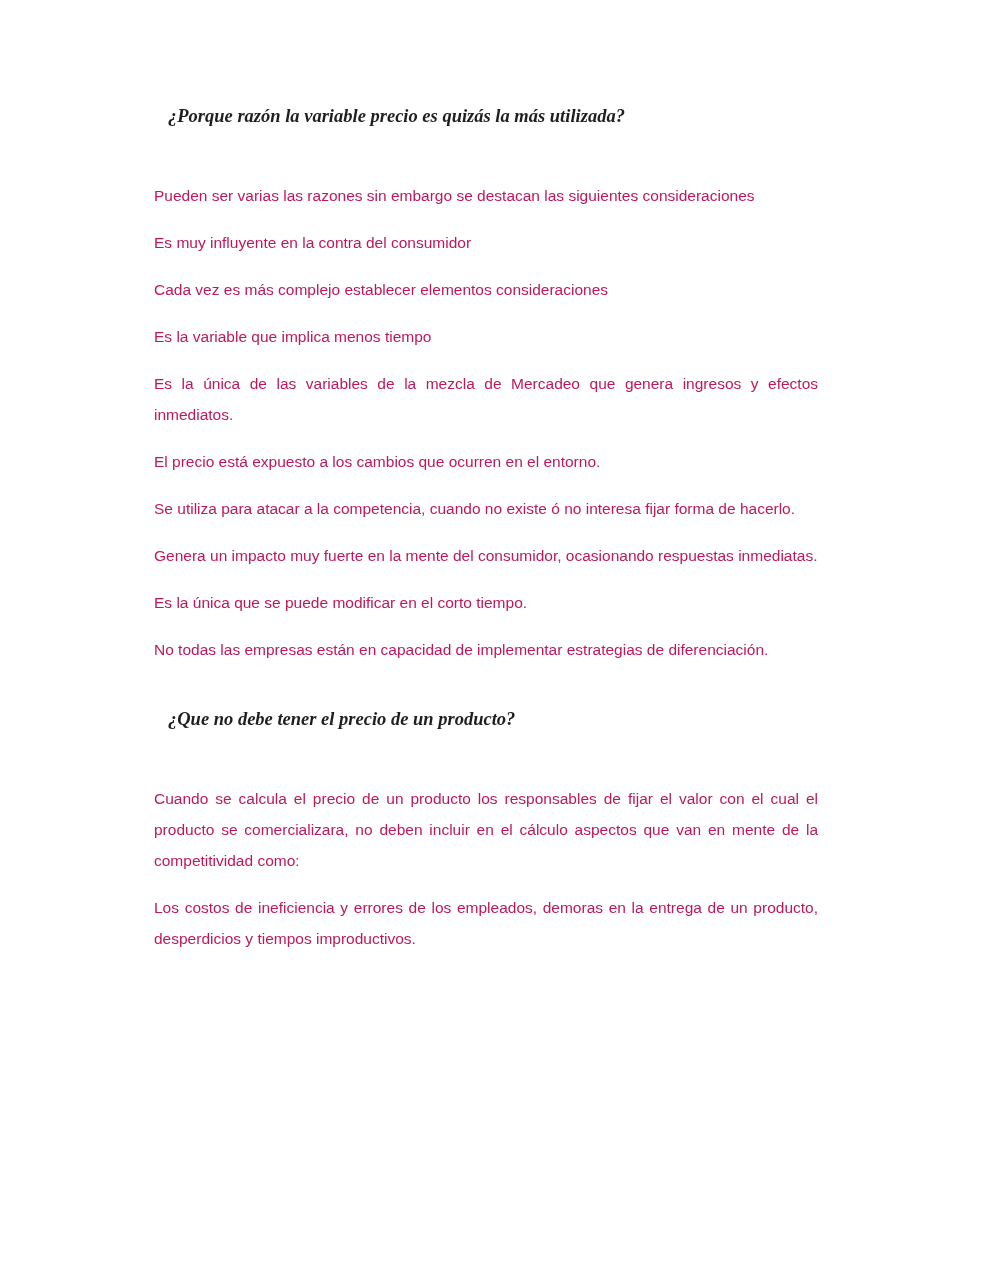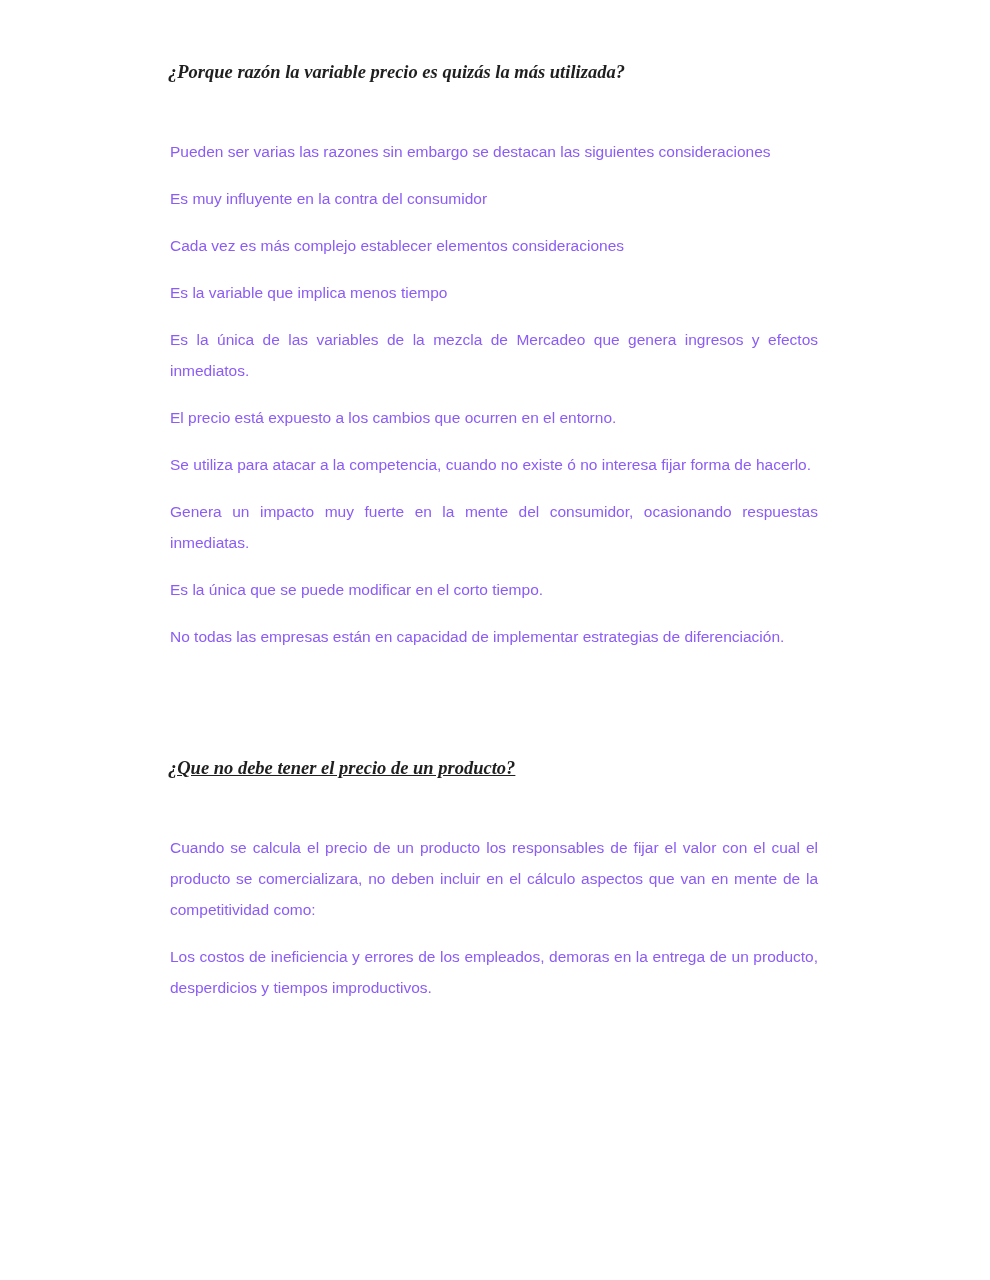--- a/index.html
+++ b/index.html
@@ -6,45 +6,44 @@
     margin: 0;
     padding: 0;
     background: #ffffff;
   }
   .page {
     position: relative;
     width: 990px;
     height: 1280px;
     background: #ffffff;
     box-sizing: border-box;
-    padding: 60px 172px 40px 154px;
+    padding: 104px 172px 40px 154px;
     font-family: "Liberation Sans", sans-serif;
     color: #1a1a1a;
     overflow: hidden;
   }
   .doc-heading {
     font-family: "Liberation Serif", serif;
     font-style: italic;
     font-weight: bold;
     font-size: 18.5px;
     line-height: 24px;
     color: #1f1f1f;
     margin: 0 0 52px 14px;
     text-align: left;
   }
   .doc-heading.second {
-    margin-top: 104px;
-    text-decoration: underline;
+    margin-top: 42px;
   }
   .doc-paragraph {
     font-family: "Liberation Sans", sans-serif;
     font-size: 15.5px;
     line-height: 31px;
-    color: #8b5cf6;
-    margin: 0 0 16px 16px;
+    color: #be185d;
+    margin: 0 0 16px 0;
     text-align: justify;
   }
 </style>
 </head>
 <body>
 
 <div class="page">
 
   <h2 class="doc-heading">¿Porque  razón la variable precio es quizás la más utilizada?</h2>
 

